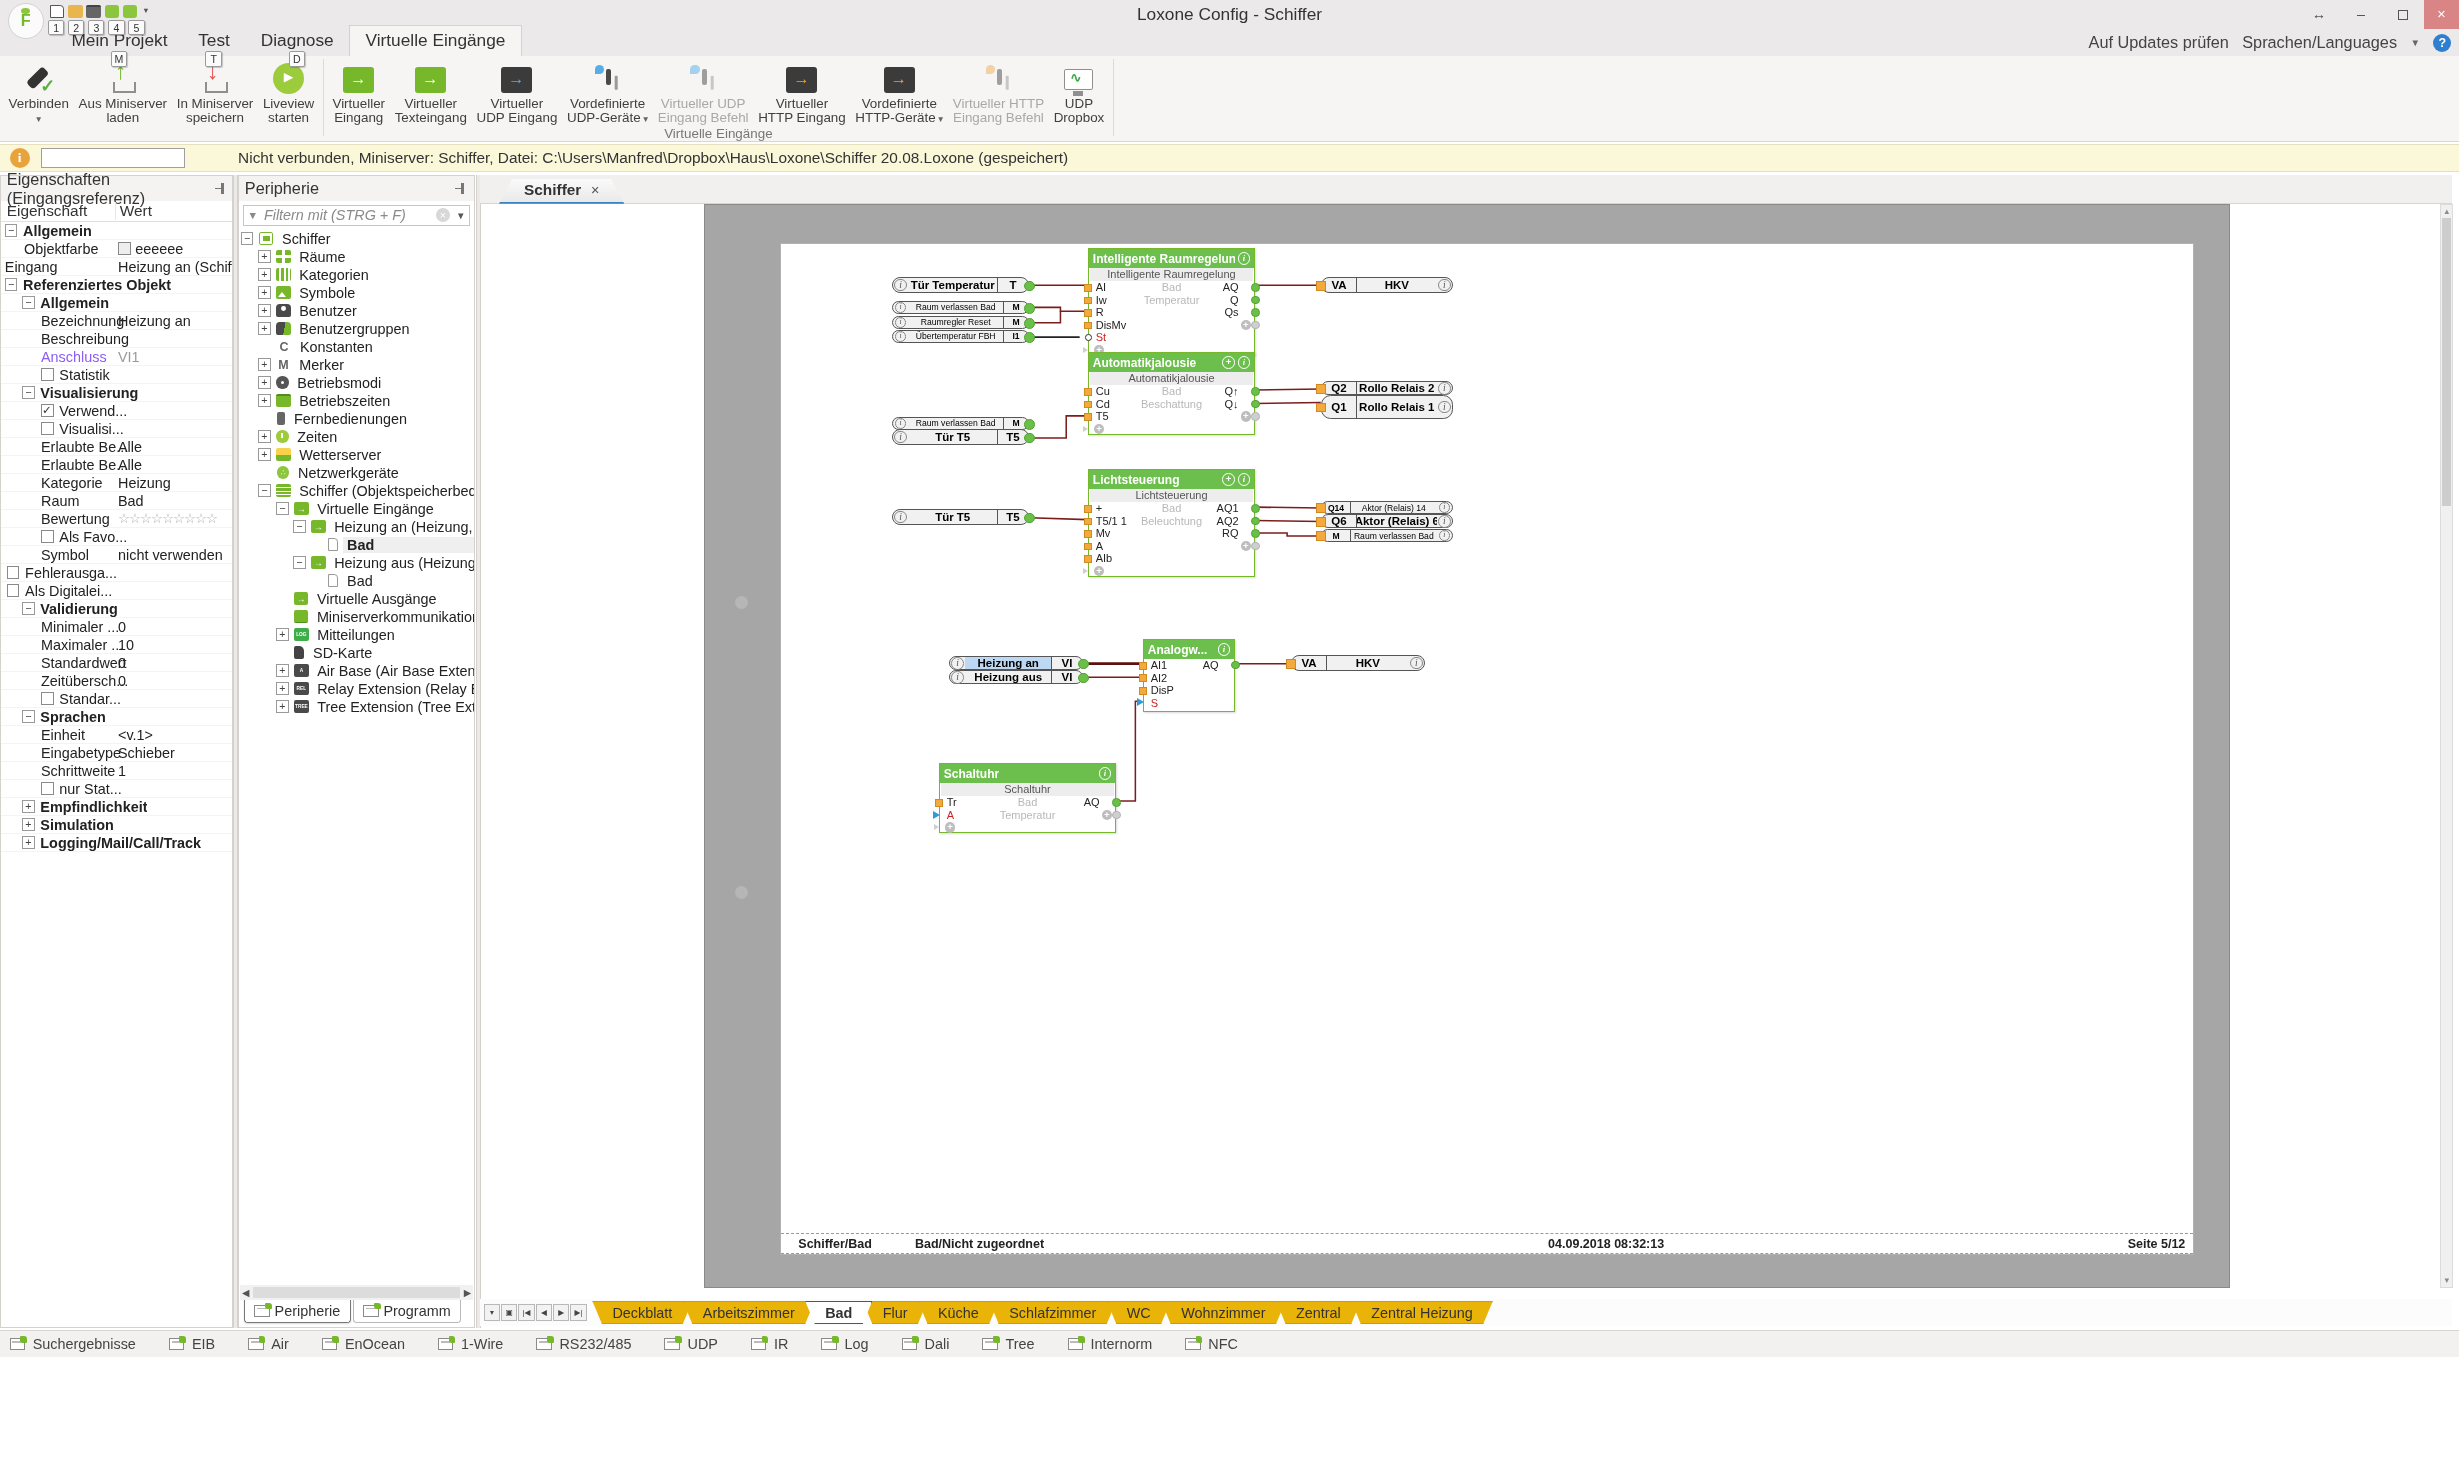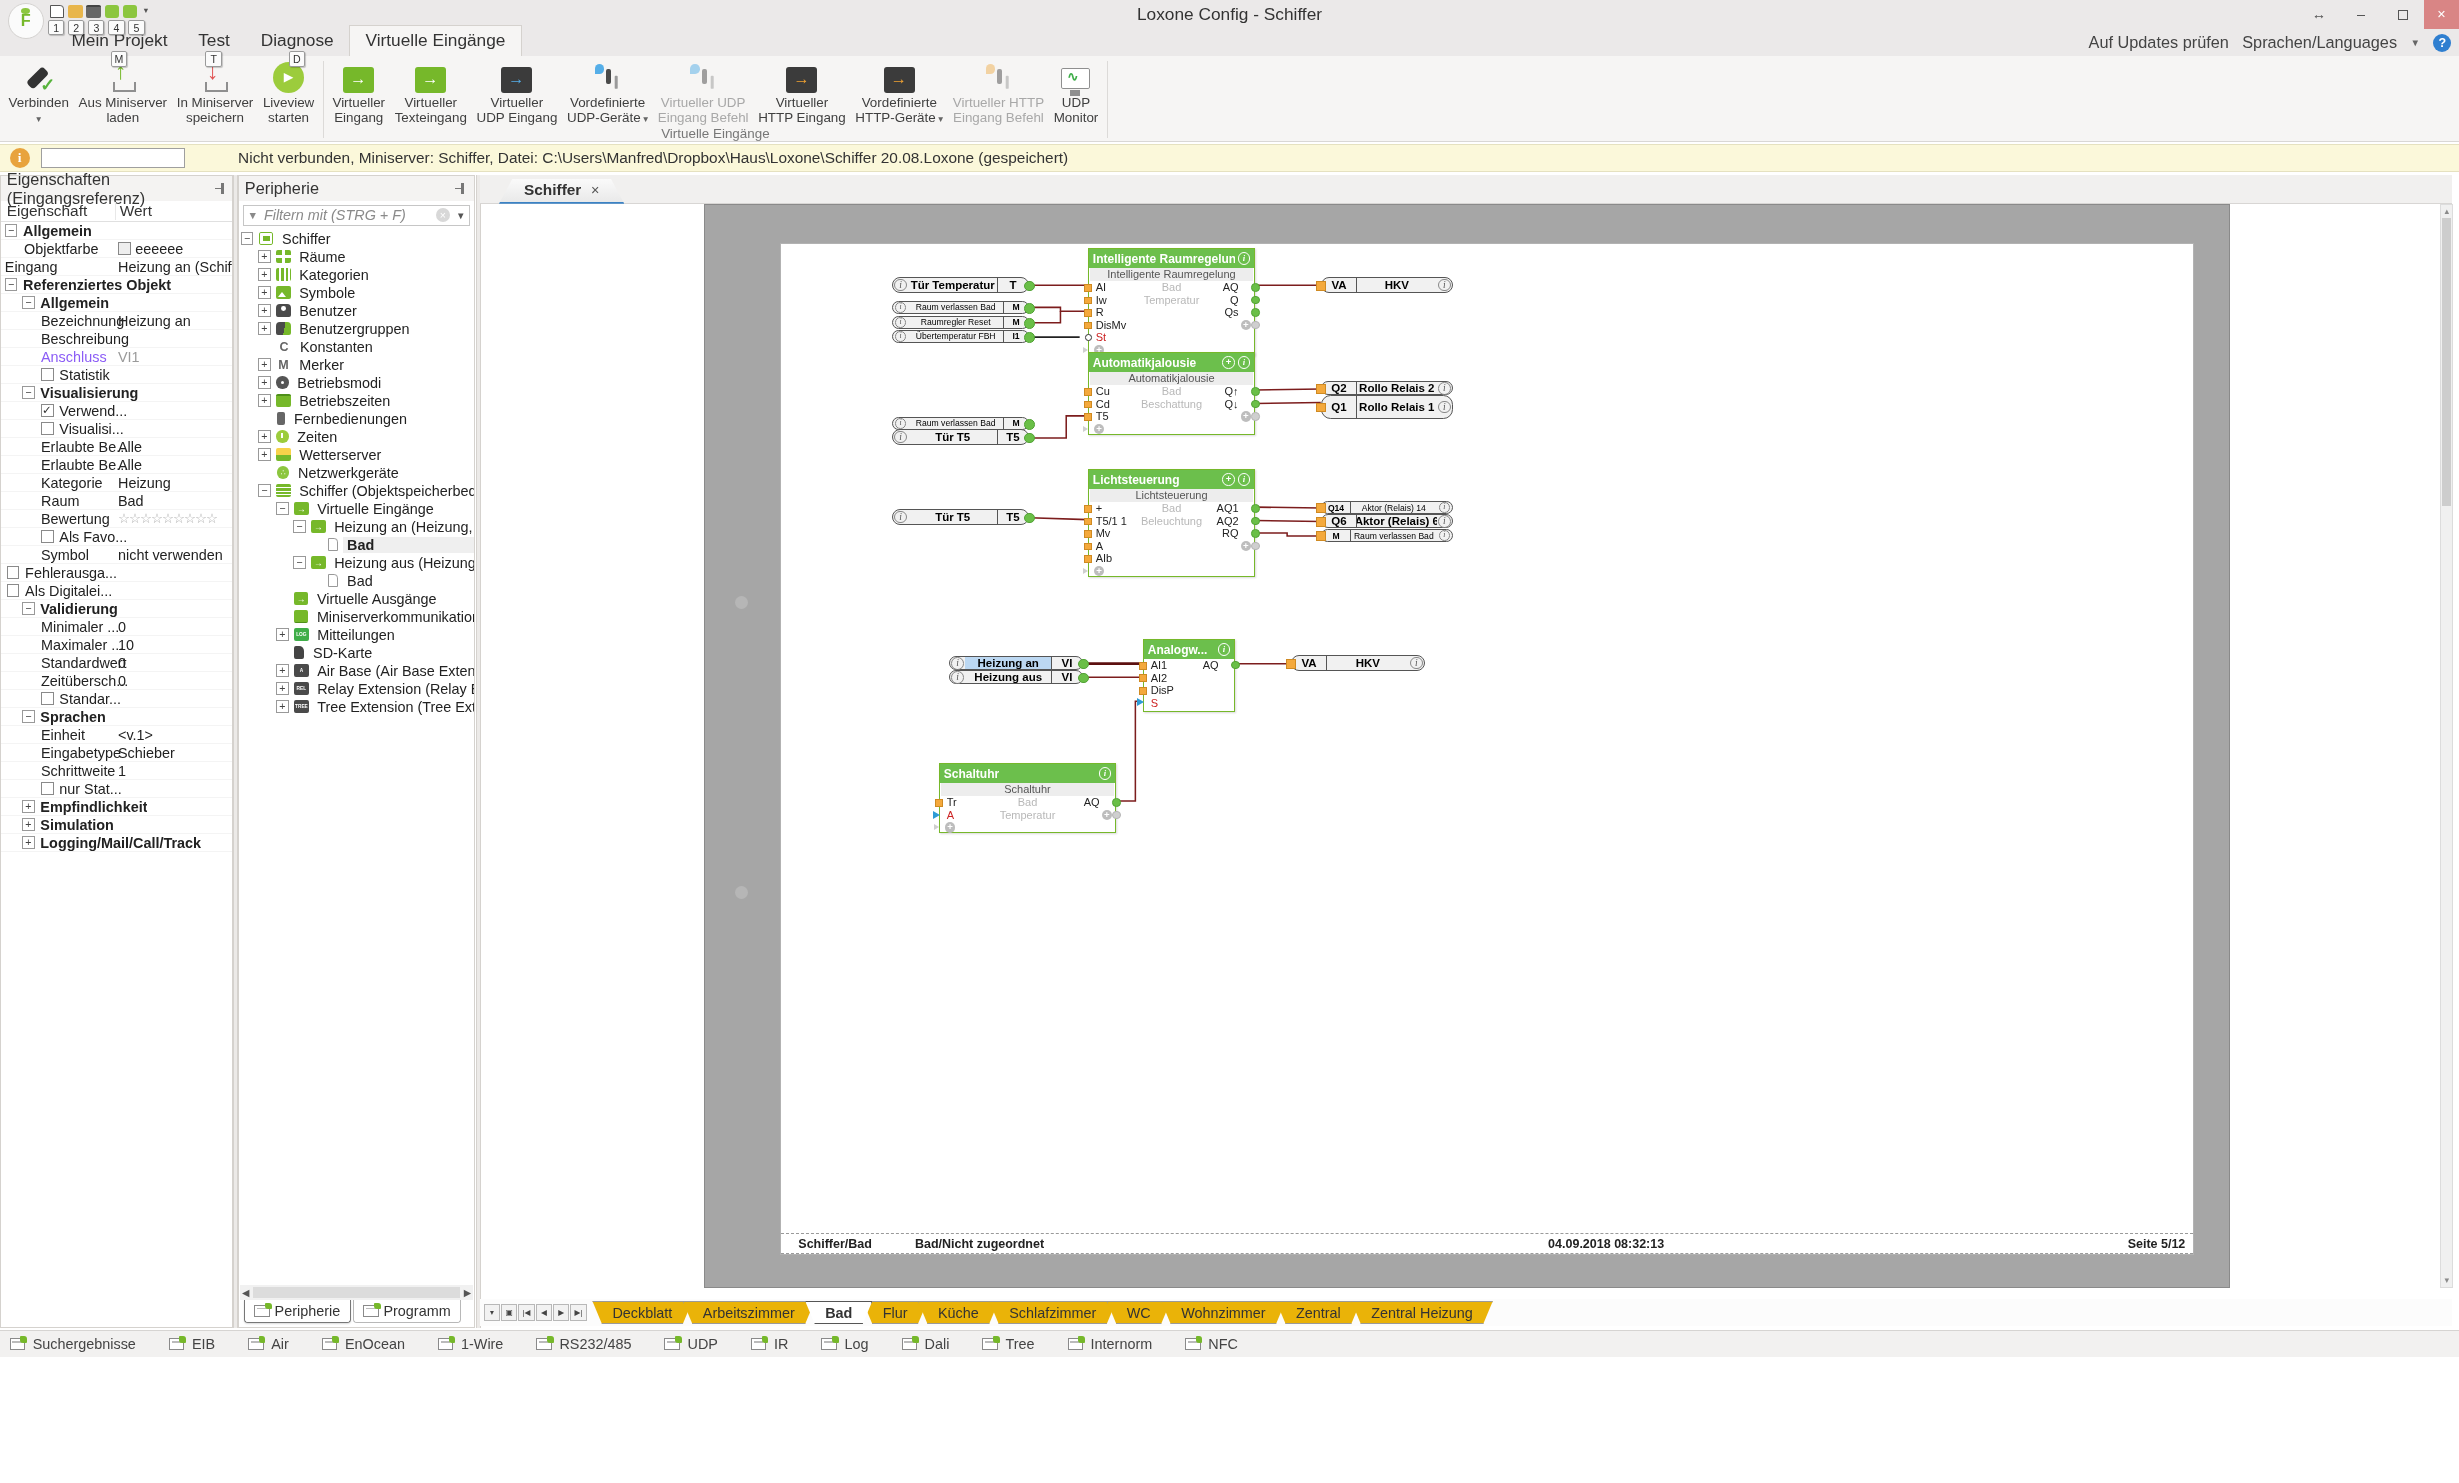--- a/index.html
+++ b/index.html
@@ -38,21 +38,21 @@
   .rtab.active { background:#f6f5f4; border:1px solid #d5d2ce; border-bottom:none; }
   .rtab .ktip { position:absolute; left:50%; margin-left:-8.6px; top:25px; z-index:9; }
   .ribright { right:7.7px; top:33px; display:flex; align-items:center; gap:13.4px; z-index:7; }
   .riblink { font-size:16.3px; color:#444; }
   .helpc { width:18px; height:18px; border-radius:50%; background:#2f7fd0; color:#fff; font-size:12.5px; font-weight:bold;
     text-align:center; line-height:18px; }
   .ddv { color:#666; font-size:9.6px; }
   .ktipA { position:absolute; right:3.8px; top:56px; }
 
   
-  .ribbon { left:0; top:56px; width:2459px; height:86px; background:#f6f5f4; border-bottom:1px solid #d9d7d5; display:flex;align-items:center; }
+  .ribbon { left:0; top:56px; width:2459px; height:86px; background:#f6f5f4; border-bottom:1px solid #d9d7d5; display:flex; }
   .rgroup { display:flex; align-items:flex-start; padding:1.9px 3.8px 13.4px; position:relative; }
   .rgsep { width:1px; height:77px; background:#dcdad8; margin-top:2.9px; }
   .rbtn { width:auto; min-width:52px; padding:1.9px 4.8px; display:flex; flex-direction:column; align-items:center; }
   .rbtn .ricon { height:37px; display:flex; align-items:center; justify-content:center; }
   .rlabel { font-size:13.4px; color:#3f3f3f; text-align:center; line-height:14.4px; white-space:nowrap; }
   .rbtn.dis .rlabel { color:#a8a8a8; }
   .rbtn.dis .ricon { opacity:.5; }
   .rgrouplabel { position:absolute; bottom:0; left:0; right:0; text-align:center; font-size:13.4px; color:#777; }
   
   .ric { position:relative; width:33px; height:33px; }
@@ -404,21 +404,21 @@
             <span class="ric ric-lorange"></span>
           </span>
           <span class="rlabel">Virtueller HTTP</span>
           <span class="rlabel"><span>Eingang Befehl</span></span>
         </div>
         <div class="rbtn">
           <span class="ricon">
             <span class="ric ric-mon"></span>
           </span>
           <span class="rlabel">UDP</span>
-          <span class="rlabel"><span>Monitor</span></span>
+          <span class="rlabel"><span>Dropbox</span></span>
         </div>
       </div>
     <div class="rgsep"></div>
   </div>
 
   <div class="abs infobar">
     <span class="infoi">i</span>
     <input class="infoinput" value="" style="">
     <span class="infotext">Nicht verbunden, Miniserver: Schiffer, Datei: C:\Users\Manfred\Dropbox\Haus\Loxone\Schiffer 20.08.Loxone (gespeichert)</span>
   </div>

